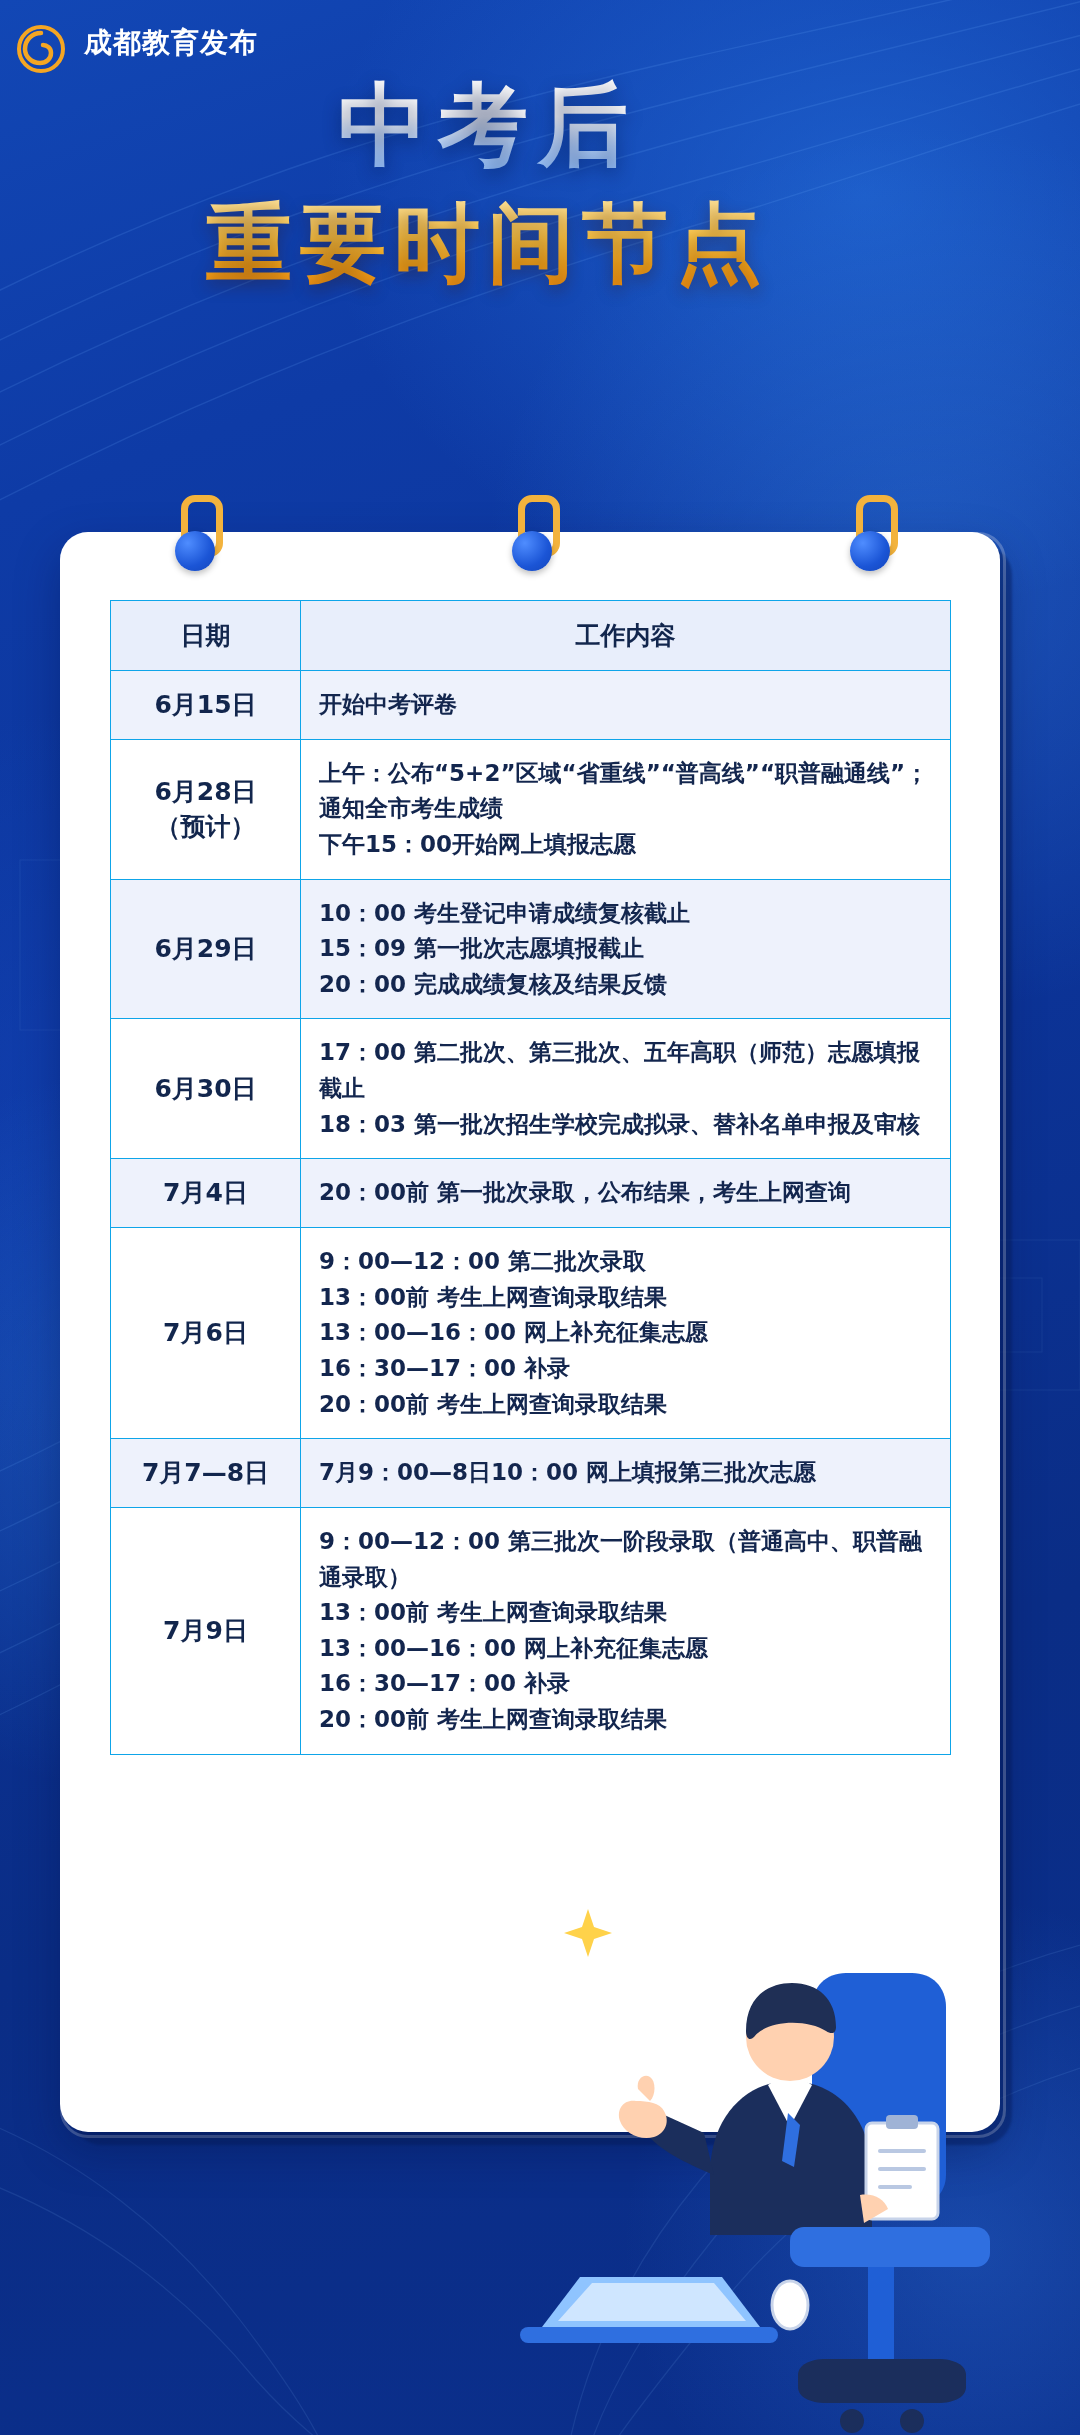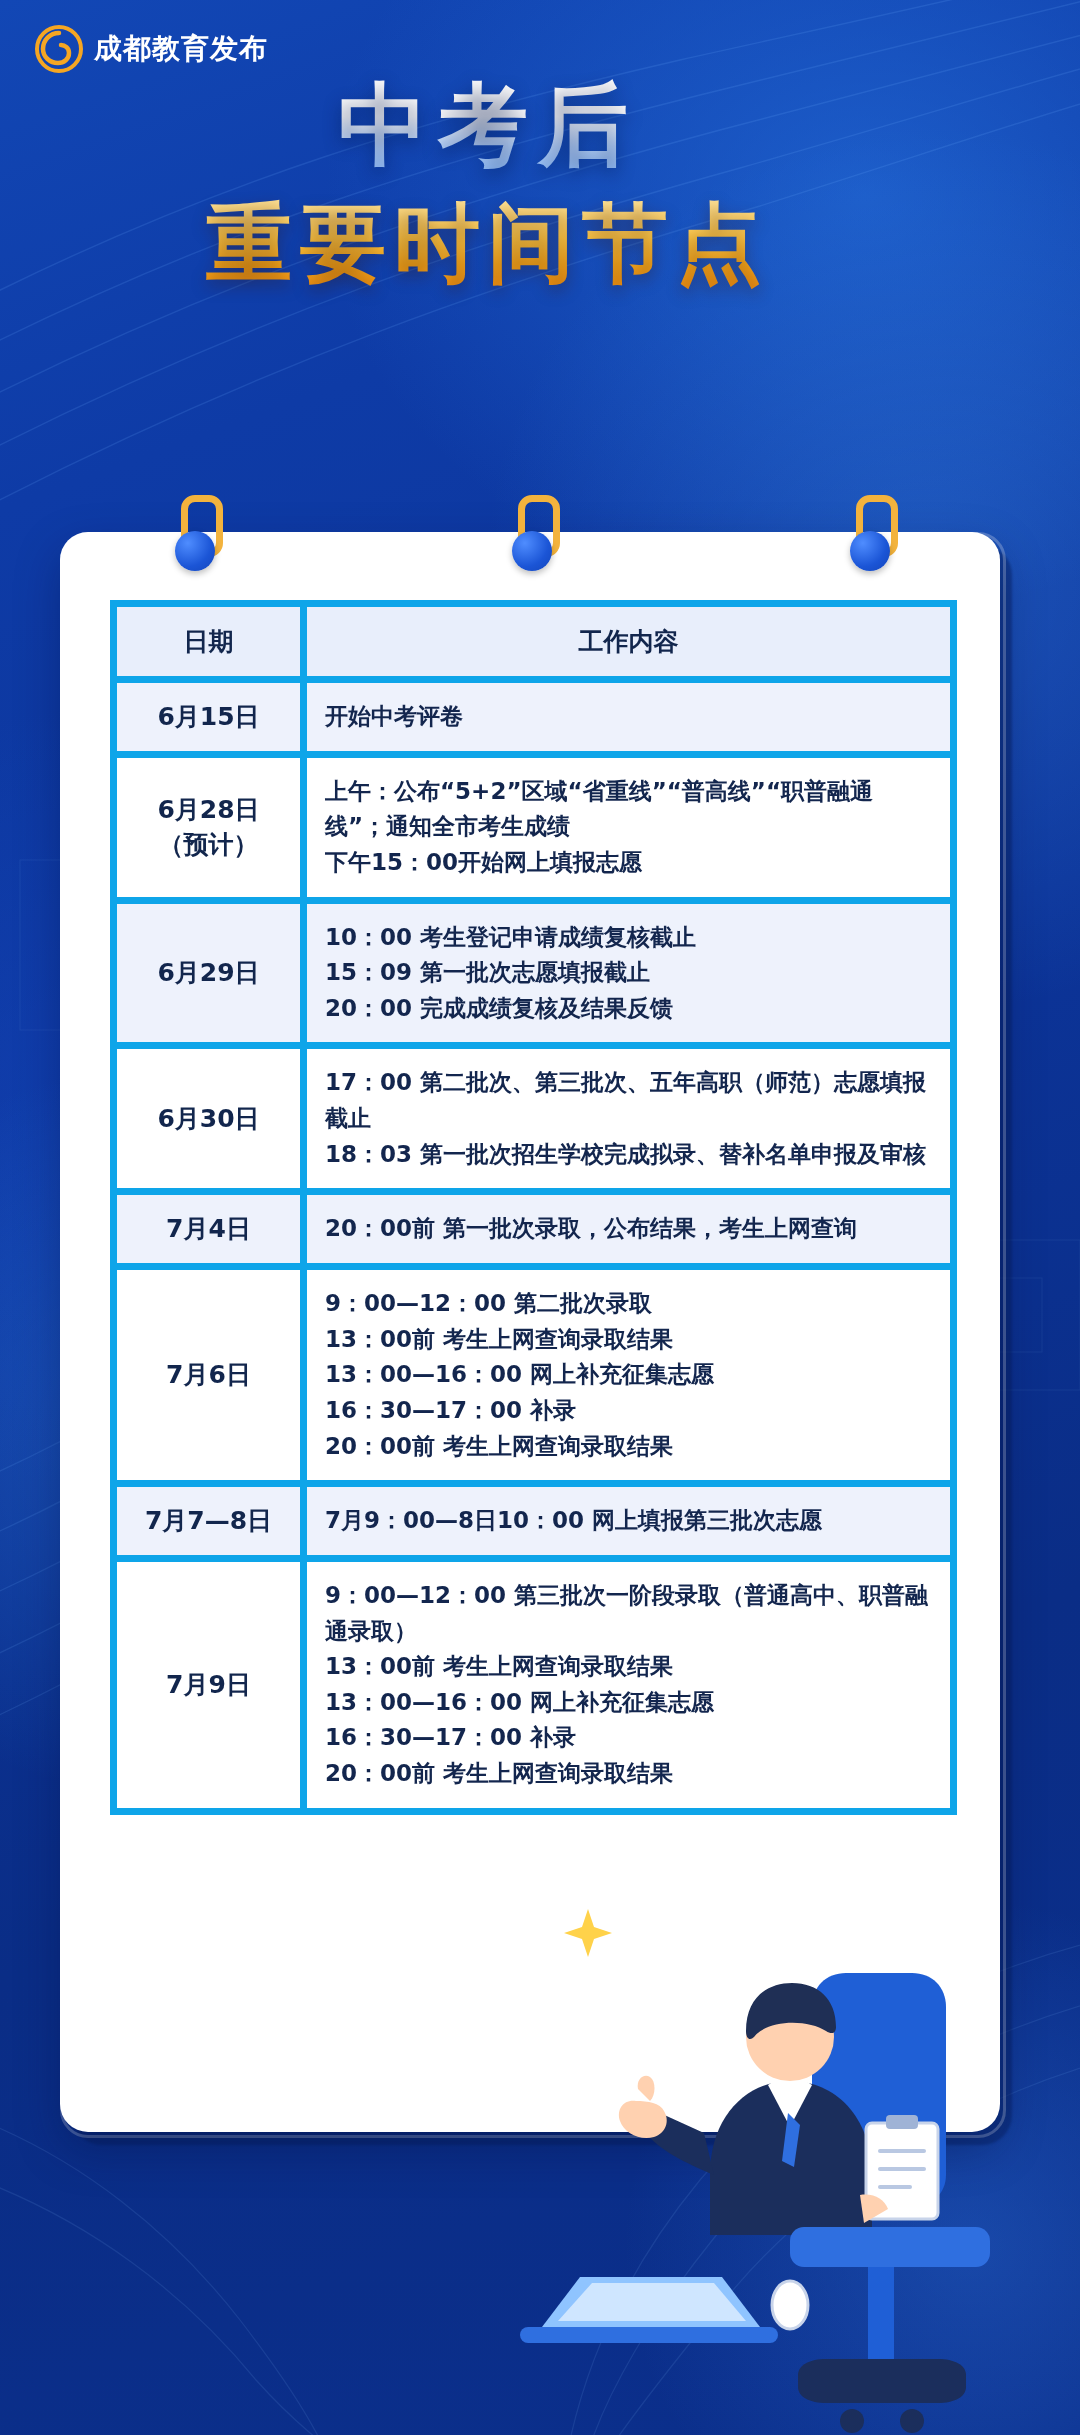--- a/index.html
+++ b/index.html
@@ -48,25 +48,25 @@
     position: absolute;
     width: 700px; height: 700px;
     right: -240px; bottom: -160px;
     border-radius: 50%;
     background: radial-gradient(circle, rgba(60,140,250,0.28) 0%, rgba(60,140,250,0) 70%);
   }
 
   
   .brand {
     position: absolute;
-    left: 34px;
+    left: 16px;
     top: 24px;
     display: flex;
-    align-items: center;
-    gap: 10px;
+    align-items: flex-start;
+    gap: 18px;
     z-index: 6;
   }
   .brand-mark {
     width: 50px; height: 50px;
     position: relative;
   }
   .brand-text {
     color: #ffffff;
     font-size: 28px;
     font-weight: bold;
@@ -182,21 +182,21 @@
     left: 110px;
     top: 600px;
     width: 840px;
     border-collapse: collapse;
     z-index: 6;
     font-family: "DejaVu Sans", sans-serif;
     table-layout: fixed;
   }
   table.schedule th,
   table.schedule td {
-    border: 7px solid #0ea5e9;
+    border: 1px solid #0ea5e9;
     vertical-align: middle;
   }
   table.schedule th {
     background: #e8eefb;
     color: #12264d;
     font-size: 25px;
     font-weight: bold;
     padding: 18px 8px;
     text-align: center;
   }

